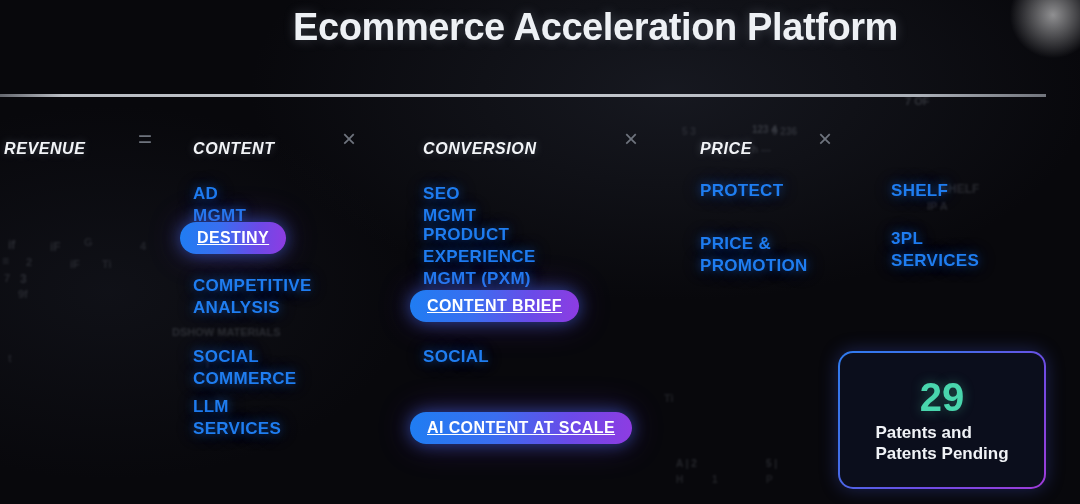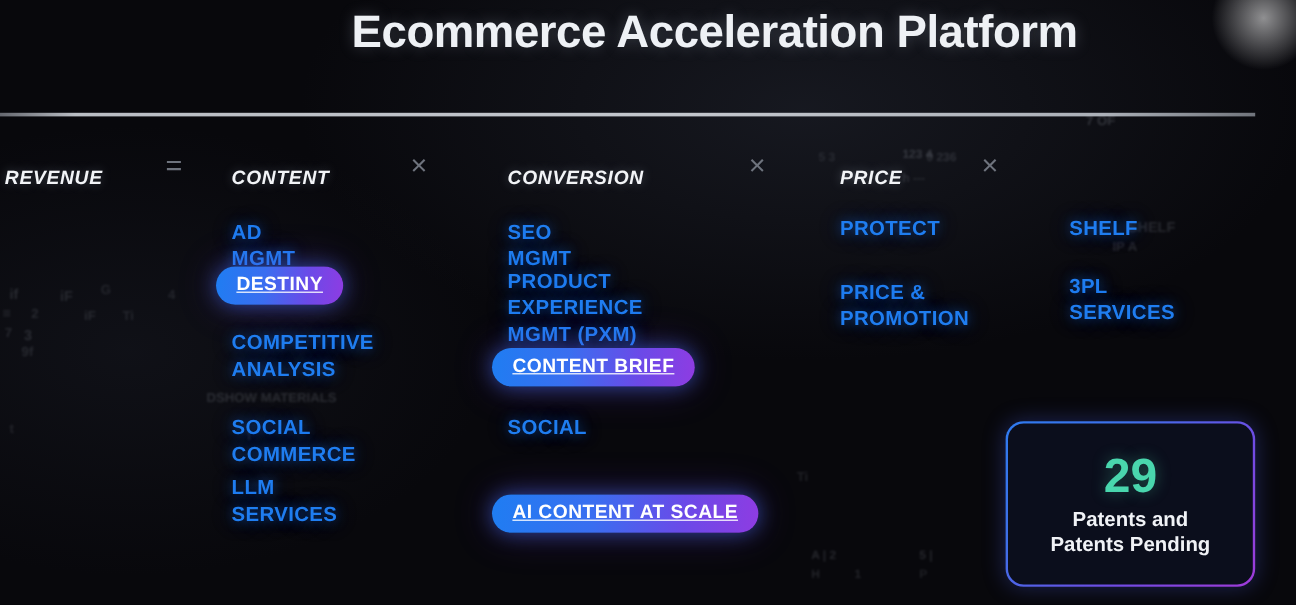--- a/index.html
+++ b/index.html
@@ -132,21 +132,20 @@
     font-size:40px; font-weight:700;
     color:#49d6ad;
     line-height:1;
     margin-bottom:5px;
     text-shadow:0 0 12px rgba(73,214,173,0.35);
   }
   .patents-label {
     font-size:17px; font-weight:700;
     color:#f0f2f6;
     line-height:21px;
-    text-align:center;
     white-space:pre-line;
   }
 </style>
 </head>
 <body>
 
 <div id="stage">
 
   <div class="ghost-layer" id="ghost-layer">
       <div class="ghost" style="left: 905px; top: 95px; font-size: 11px; opacity: 0.2;">7 OF</div>

